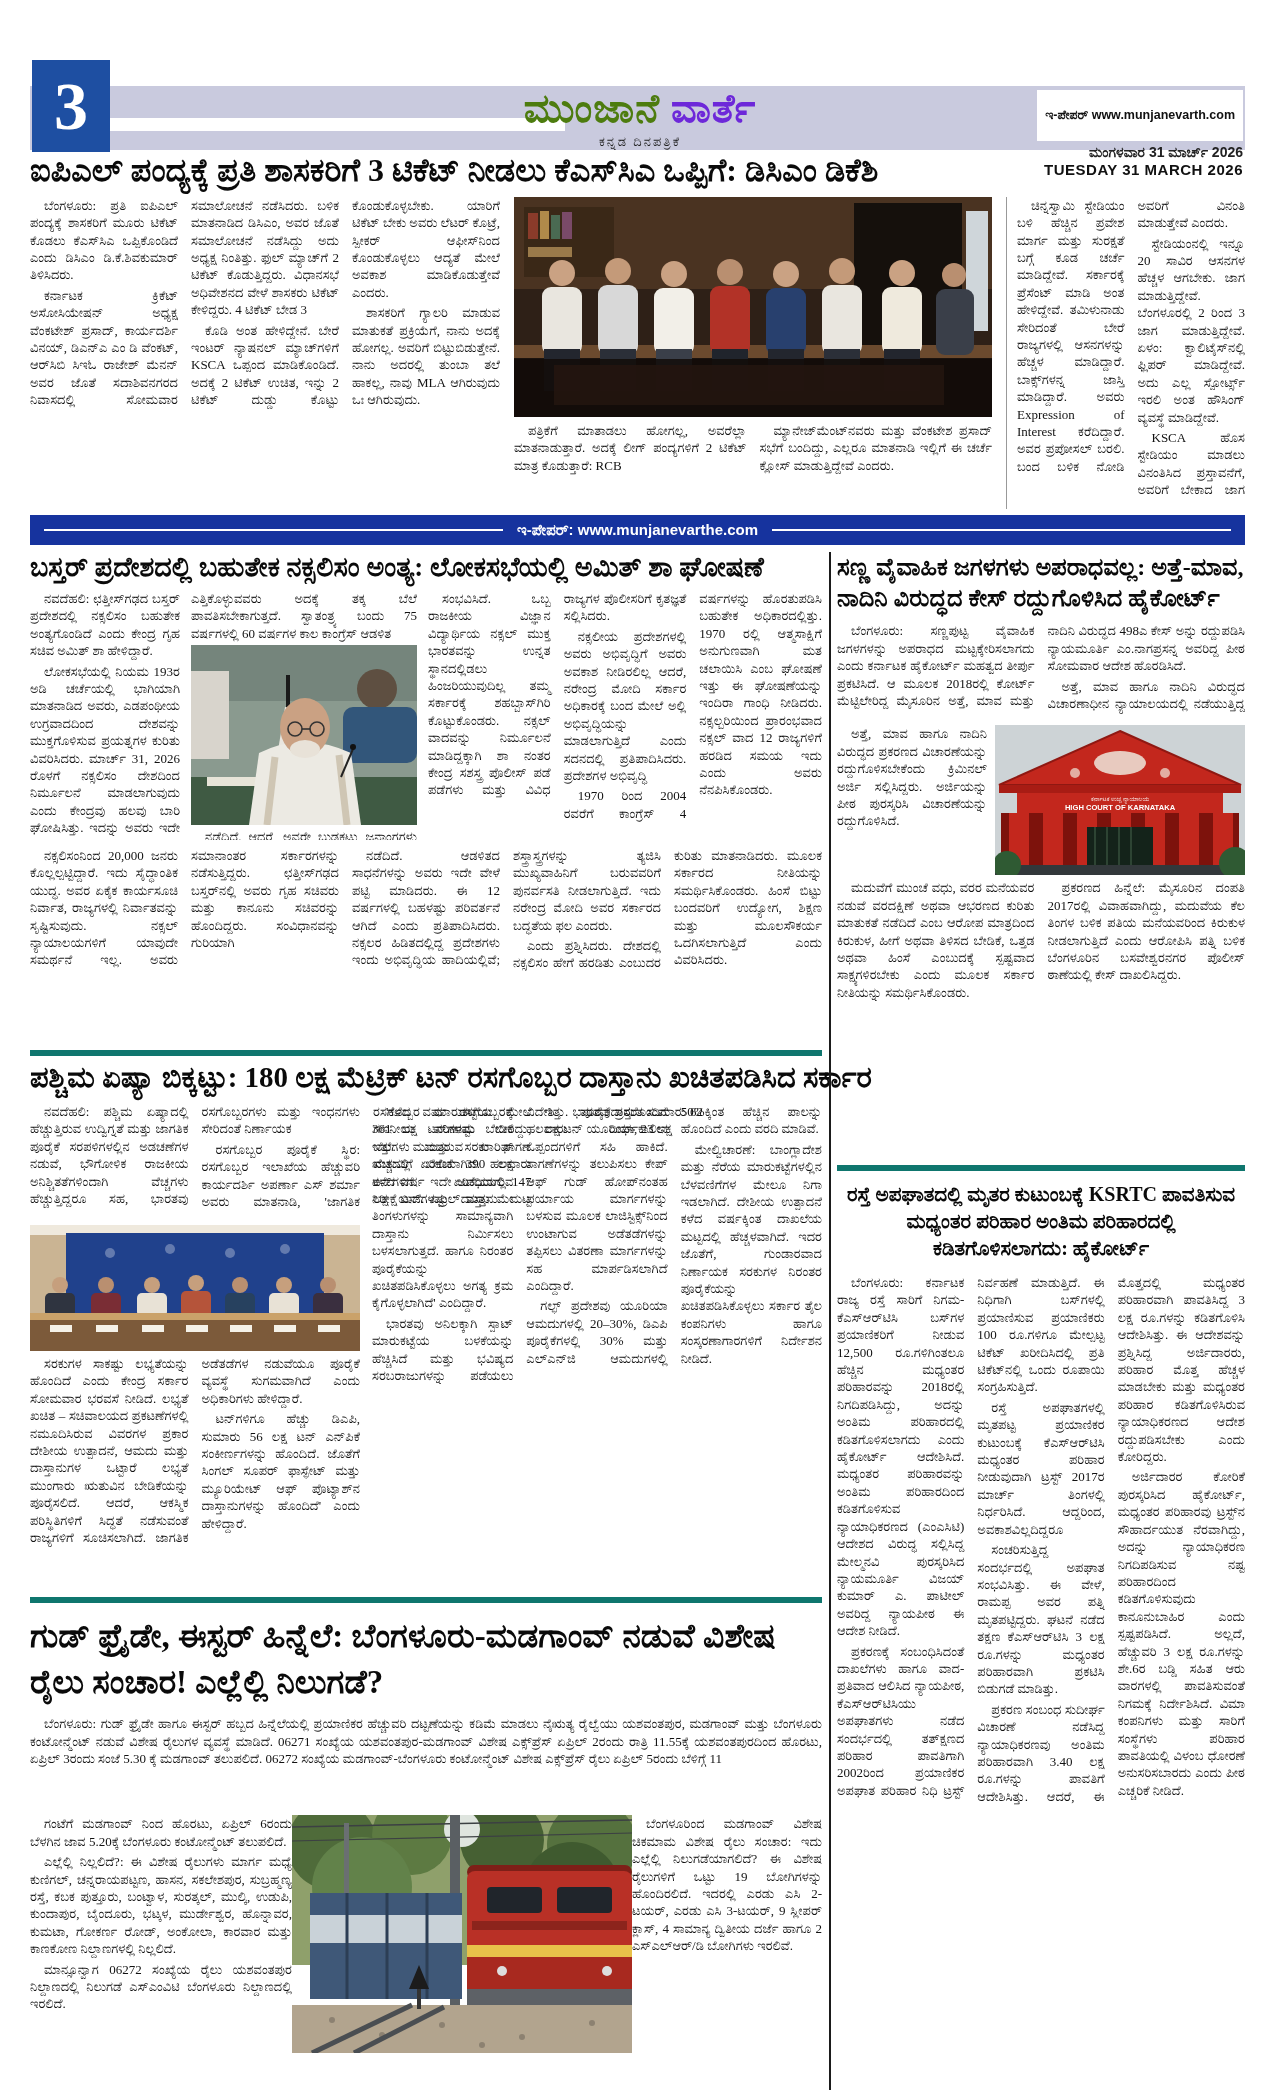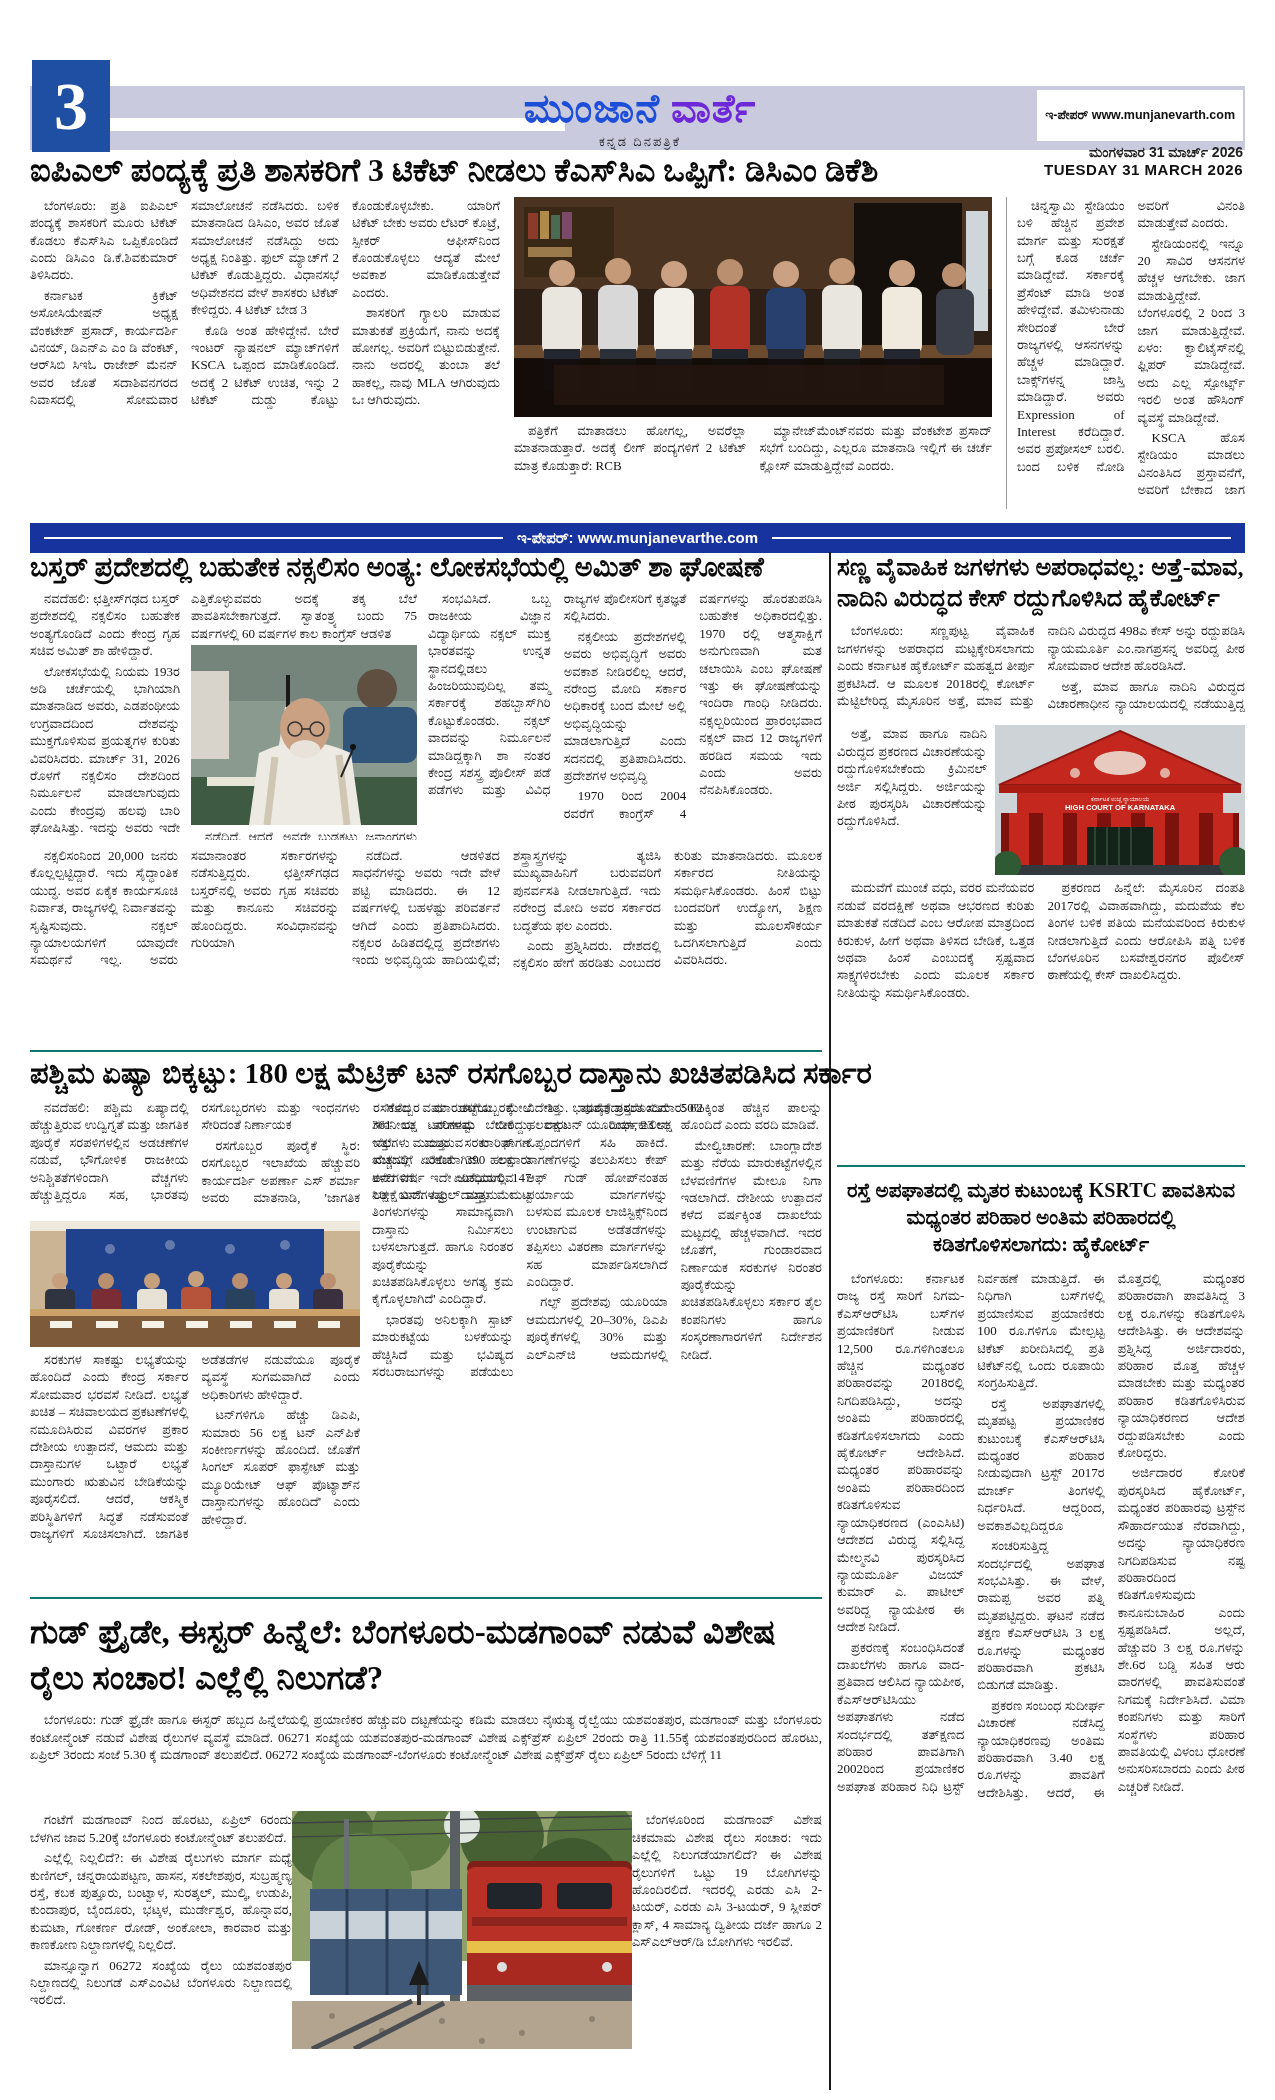--- a/index.html
+++ b/index.html
@@ -8,53 +8,53 @@
   .abs { position:absolute; }
 
   
   .band { left:30px; top:86px; width:1215px; height:64px; background:#c9cade; }
   .pagebox { left:32px; top:60px; width:78px; height:92px; background:#1e4fa2; color:#ffffff;
              display:flex; align-items:center; justify-content:center;
              font-size:68px; font-weight:bold; font-family:"Liberation Serif",serif; }
   .whitestripe { left:110px; top:118px; width:455px; height:13px; background:#ffffff; }
   .mast { left:430px; top:88px; width:420px; text-align:center; line-height:1.05; }
   .mast-title { font-size:40px; font-weight:bold; letter-spacing:1px; white-space:nowrap; }
-  .mast-red { color:#1d4ed8; }
+  .mast-red { color:#4d7c0f; }
   .mast-blk { color:#6d28d9; }
   .mast-sub { font-size:13px; margin-top:5px; letter-spacing:2px; color:#222; }
   .headinfo { right:32px; top:90px; width:310px; text-align:right;
               font-family:"Liberation Sans","DejaVu Sans",sans-serif; }
   .epaper-line { display:inline-block; background:#ffffff; padding:18px 8px; font-size:12.5px;
                  font-weight:bold; color:#111; margin-bottom:3px; }
   .date-kn { font-size:14px; font-weight:bold; color:#222; }
   .date-en { font-size:15px; font-weight:bold; color:#111; letter-spacing:0.5px; }
 
   
   .hl { font-weight:bold; color:#0a0a0a; }
   .p { text-align:justify; text-indent:14px; margin-bottom:3px; }
   .body-txt { font-size:13px; line-height:1.34; overflow:hidden; }
   .cols2 { column-count:2; column-gap:13px; }
   .cols3 { column-count:3; column-gap:13px; }
   .cols5 { column-count:5; column-gap:13px; }
-  .rule-top { border-top:2px solid #0f766e; }
+  .rule-top { border-top:6px solid #0f766e; }
   svg.photo { display:block; }
 
   
   #a1 { left:30px; top:152px; width:1215px; height:360px; }
   #a1 .hl { font-size:32px; white-space:nowrap; line-height:1.15; margin-bottom:8px; }
   .a1body { display:flex; gap:14px; height:312px; overflow:hidden; }
   .zoneA { width:470px; }
   .zoneB { width:478px; }
   .zoneB .bcols { margin-top:5px; height:84px; }
   .zoneC { flex:1; border-left:1px solid #999; padding-left:10px; }
 
   
   .ebar { left:30px; top:515px; width:1215px; height:30px; background:#16339e; display:flex;
           align-items:center; color:#fff; font-family:"Liberation Sans","DejaVu Sans",sans-serif;
-          font-size:15px; font-weight:bold;margin-top:8px; }
+          font-size:15px; font-weight:bold; }
   .ebar .ln { flex:1; border-top:2px solid #ffffff; margin:0 14px; }
 
   
   #a2 { left:30px; top:552px; width:792px; height:497px; }
   #a2 .hl { font-size:27px; white-space:nowrap; margin-bottom:7px; }
   .a2top { display:flex; gap:11px; height:250px; overflow:hidden; }
   .a2c1 { width:150px; }
   .a2mid { width:226px; }
   .a2r { flex:1; }
   .a2bot { margin-top:7px; height:195px; }

